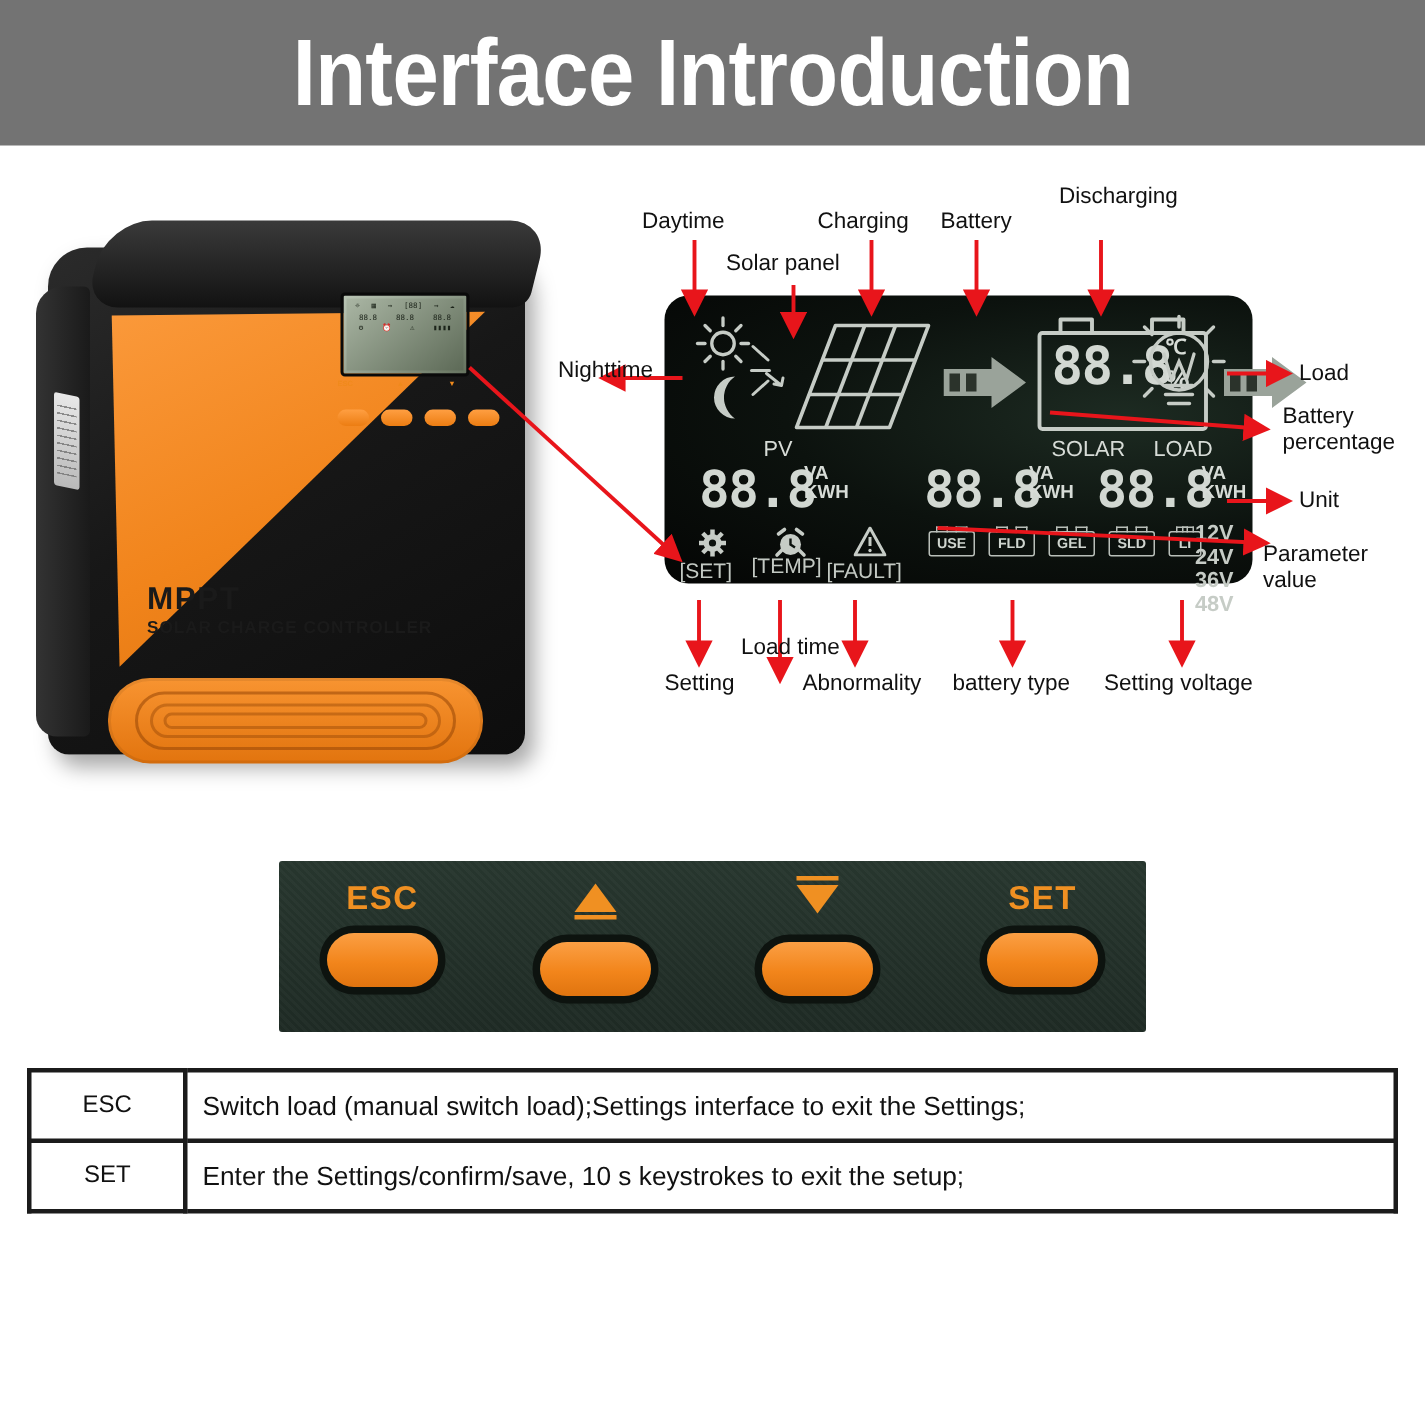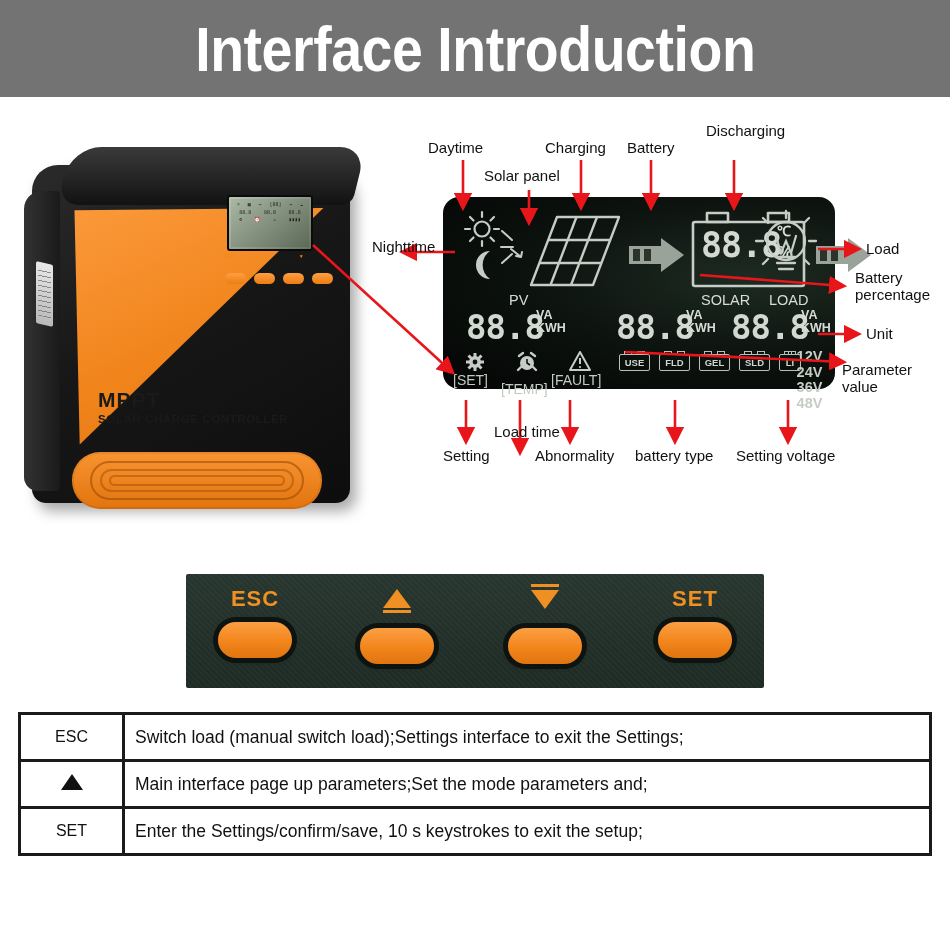--- a/index.html
+++ b/index.html
@@ -443,21 +443,21 @@
     </g>
     <circle cx="10" cy="10" r="2.4" fill="#0c120e"></circle>
   </svg>
   <div class="small-lbl" style="position:absolute;left:10px;top:175px;">[SET]</div>
 
   <svg style="position:absolute;left:73px;top:154px;" width="22" height="21" viewBox="0 0 22 21">
     <circle cx="11" cy="12" r="7" fill="#c6ccc6"></circle>
     <path d="M3 5 L7 2 M19 5 L15 2 M2 19 l3 -3 M20 19 l-3 -3" stroke="#c6ccc6" stroke-width="2.4" stroke-linecap="round"></path>
     <path d="M11 8 v4 l3 2" stroke="#0c120e" stroke-width="1.6" fill="none"></path>
   </svg>
-  <div class="small-lbl" style="position:absolute;left:58px;top:184px;">[TEMP]</div>
+  <div class="small-lbl" style="position:absolute;left:58px;top:172px;">[TEMP]</div>
 
   <svg style="position:absolute;left:126px;top:154px;" width="22" height="20" viewBox="0 0 22 20">
     <path d="M11 1 L21 19 L1 19 Z" fill="none" stroke="#c6ccc6" stroke-width="2" stroke-linejoin="round"></path>
     <line x1="11" y1="7" x2="11" y2="13" stroke="#c6ccc6" stroke-width="2"></line>
     <circle cx="11" cy="16" r="1.1" fill="#c6ccc6"></circle>
   </svg>
   <div class="small-lbl" style="position:absolute;left:108px;top:175px;">[FAULT]</div>
 
   <div style="position:absolute;left:176px;top:157px;display:flex;gap:9px;">
     <span class="bt-chip">USE</span>
@@ -553,21 +553,17 @@
   </div>
 </div>
 
 <table id="key-table">
   <tbody>
     <tr>
       <td class="keycol">ESC</td>
       <td>Switch load (manual switch load);Settings interface to exit the Settings;</td>
     </tr>
     <tr>
-      <td class="keycol"><span class="tri-up-sm"></span></td>
-      <td>Main interface page up parameters;Set the mode parameters and;</td>
-    </tr>
-    <tr>
       <td class="keycol">SET</td>
       <td>Enter the Settings/confirm/save,  10 s keystrokes to exit the setup;</td>
     </tr>
   </tbody>
 </table>
 
 </body></html>

